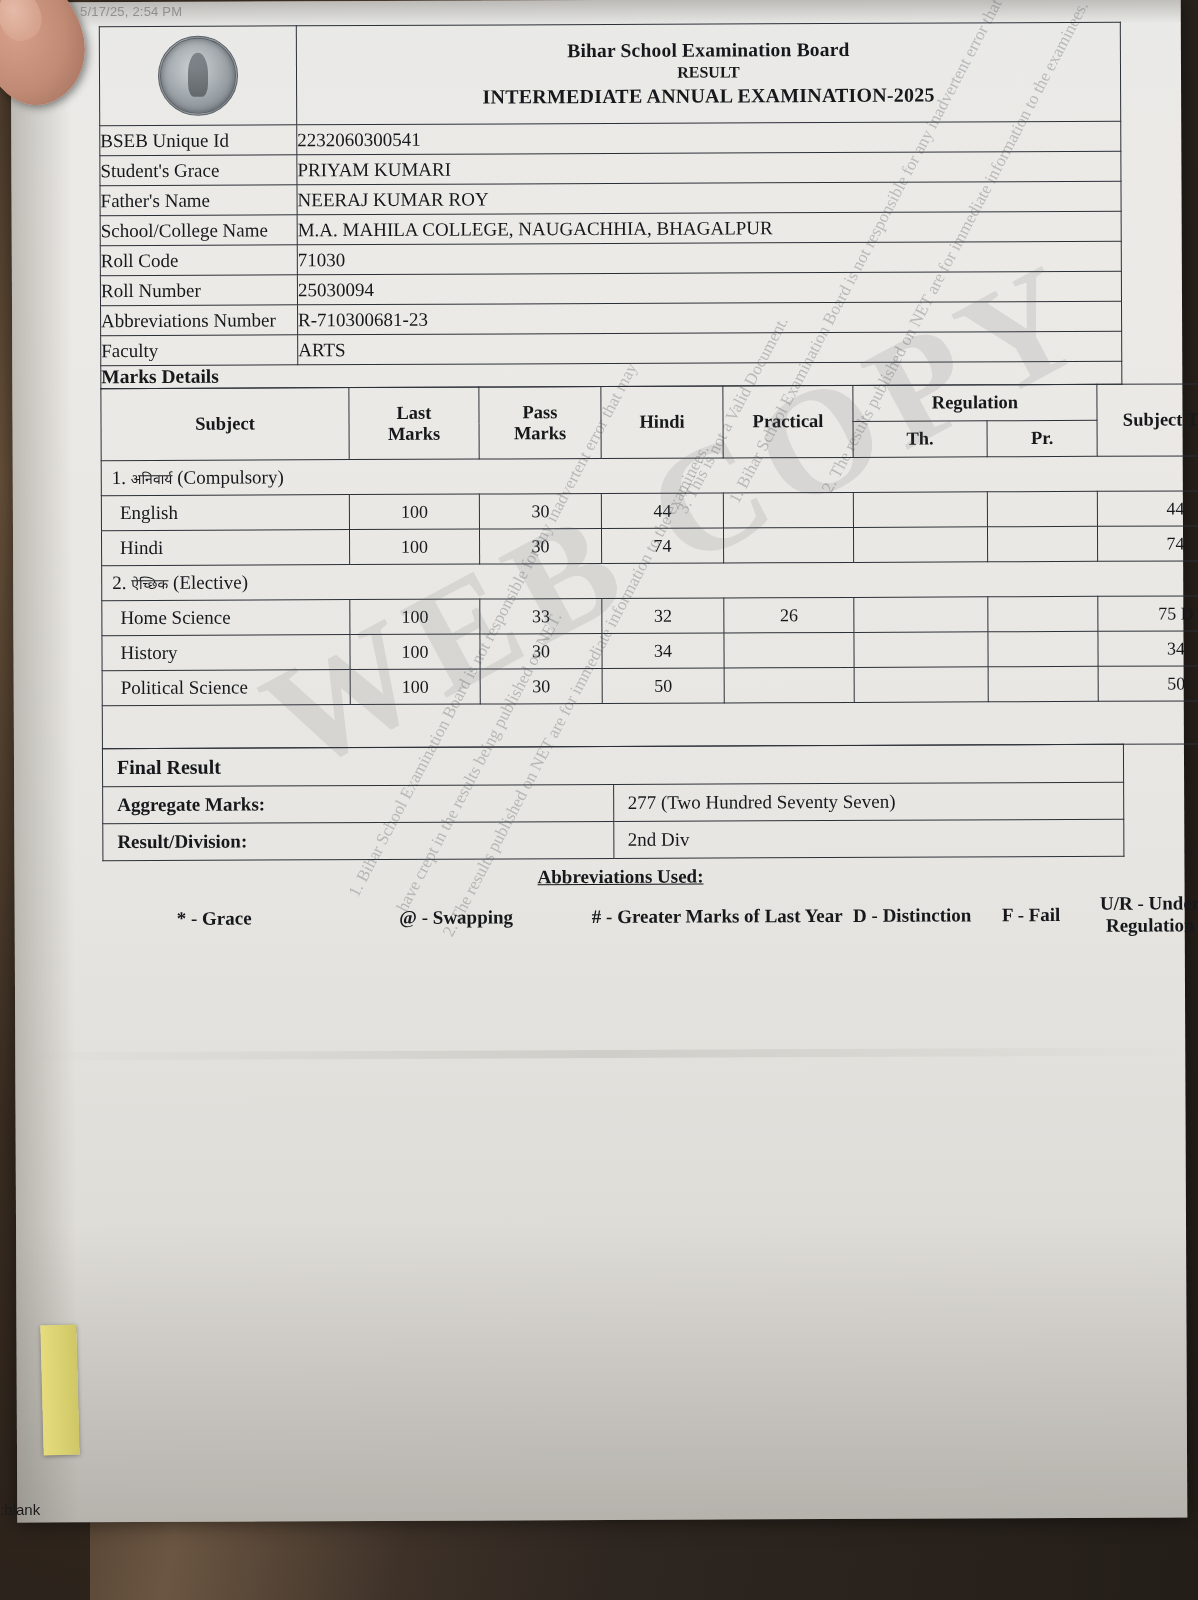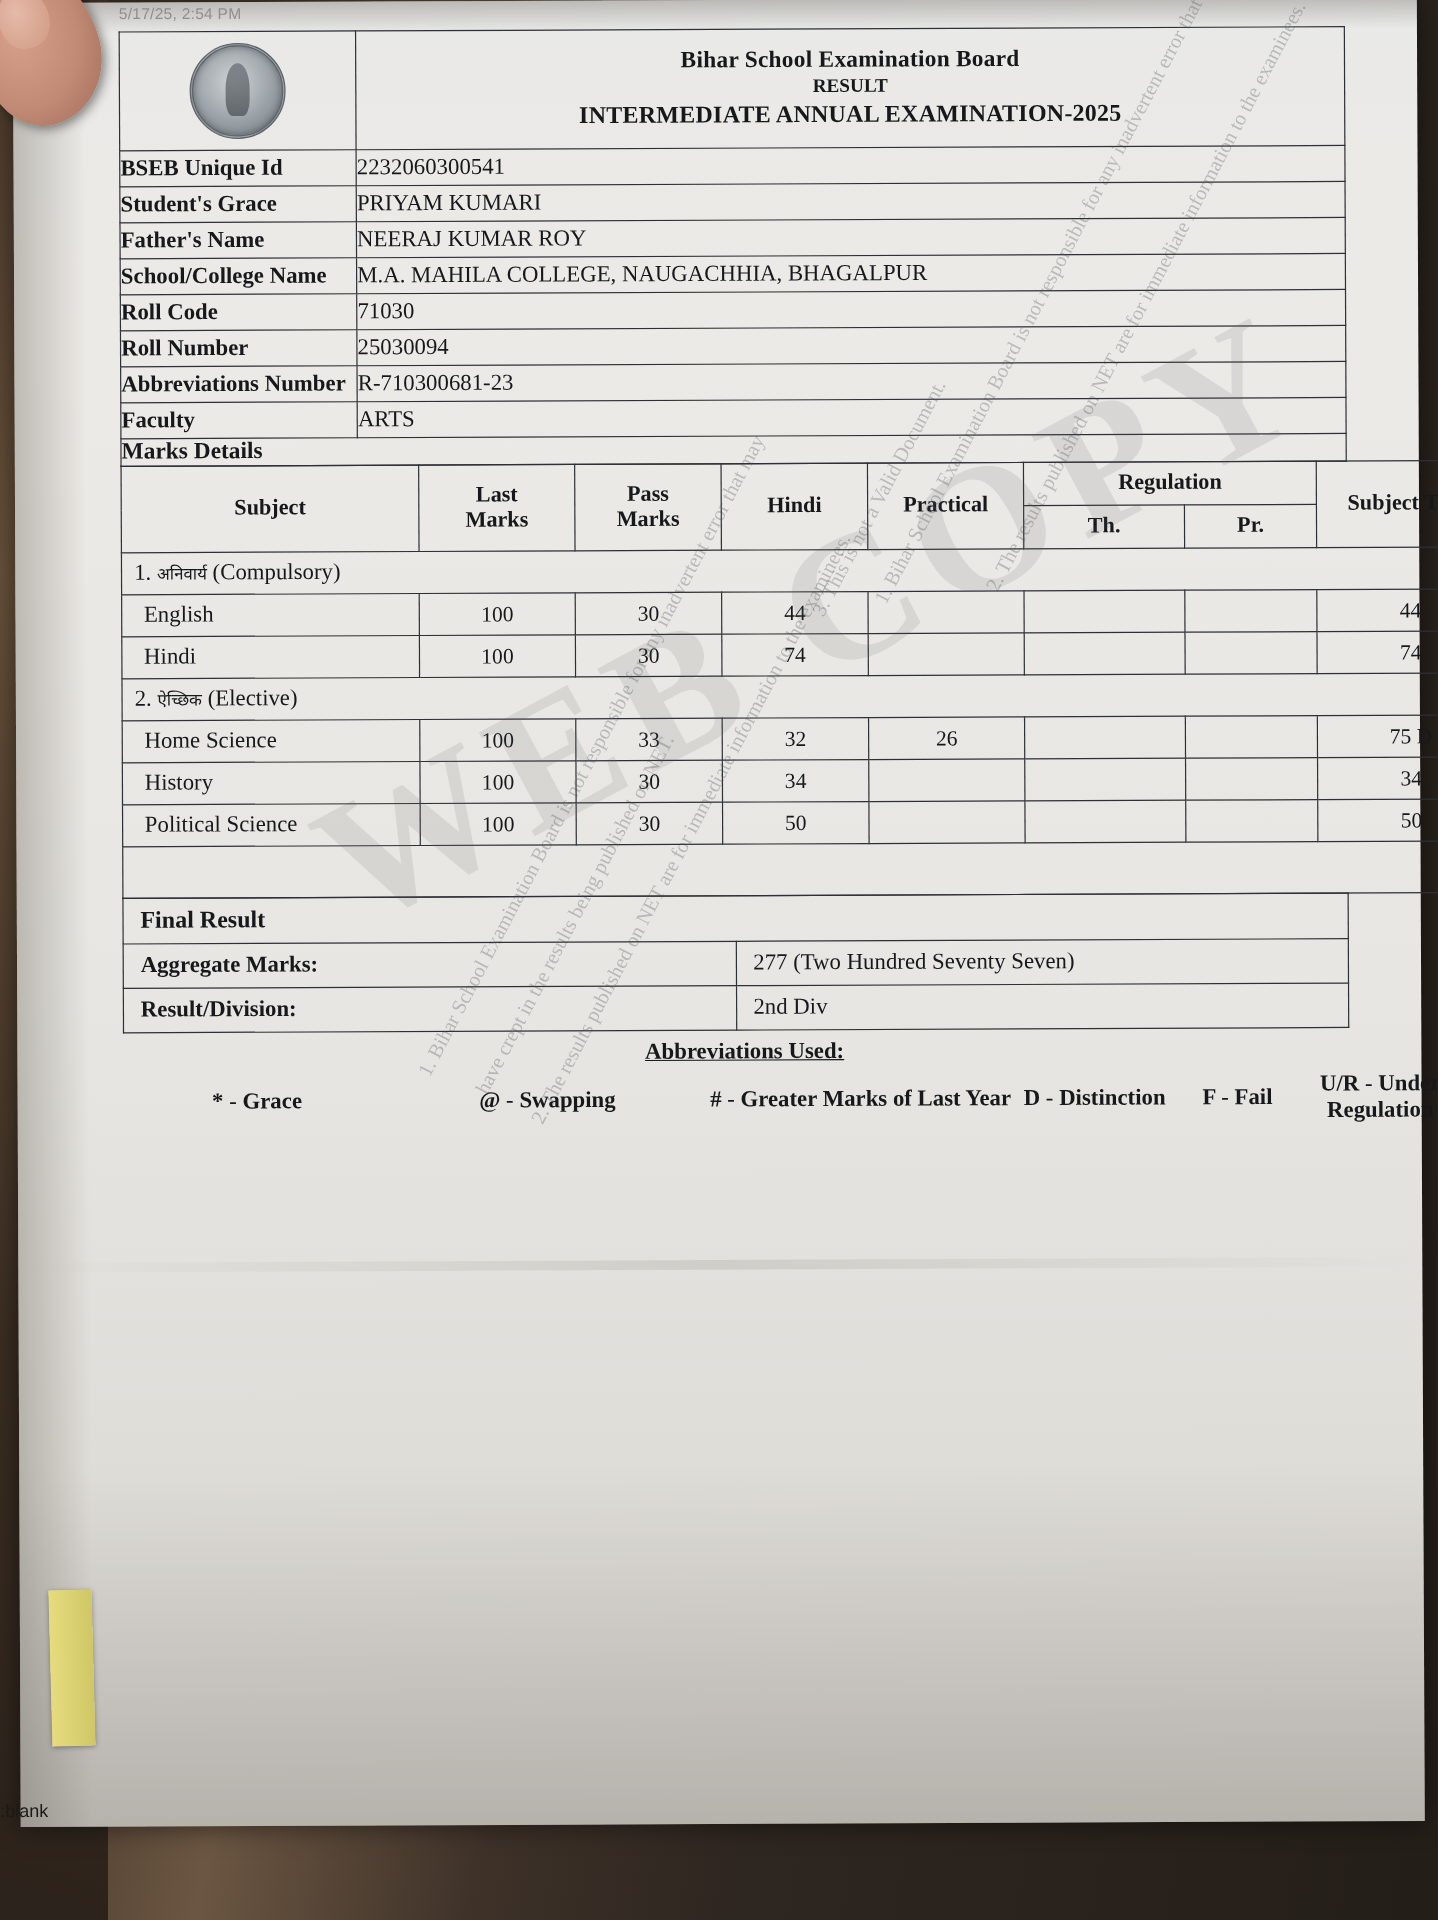--- a/index.html
+++ b/index.html
@@ -81,21 +81,21 @@
     position: absolute; left: 24px; top: 18px;
     width: 42px; height: 50px;
     background: radial-gradient(ellipse at 40% 35%, #e9c0ae, #cf9a84);
     border-radius: 50% 50% 45% 45%;
     opacity: .85;
   }
 
   
   .screen-timestamp {
     position: absolute;
-    left: 99px; top: 4px;
+    left: 80px; top: 4px;
     font-family: "Liberation Sans", sans-serif;
     font-size: 13px;
     color: #8f8f8f;
     letter-spacing: .2px;
   }
   .screen-blank {
     position: absolute;
     left: -4px; top: 1501px;
     font-family: "Liberation Sans", sans-serif;
     font-size: 15px;
@@ -153,21 +153,21 @@
   .result-word {
     font-weight: bold; font-size: 16px; margin-top: 2px;
   }
   .exam-line {
     font-weight: bold; font-size: 20px; margin-top: 3px; letter-spacing: .2px;
   }
 
   
   .label-cell {
     width: 432px;
-    font-weight: bold;
+    font-weight: normal;
     font-size: 19px;
     padding: 6px 0 6px 14px;
     height: 29px;
   }
   .value-cell {
     font-size: 19px;
     padding: 6px 0 6px 12px;
     font-weight: normal;
   }
   .marks-details-cell {

